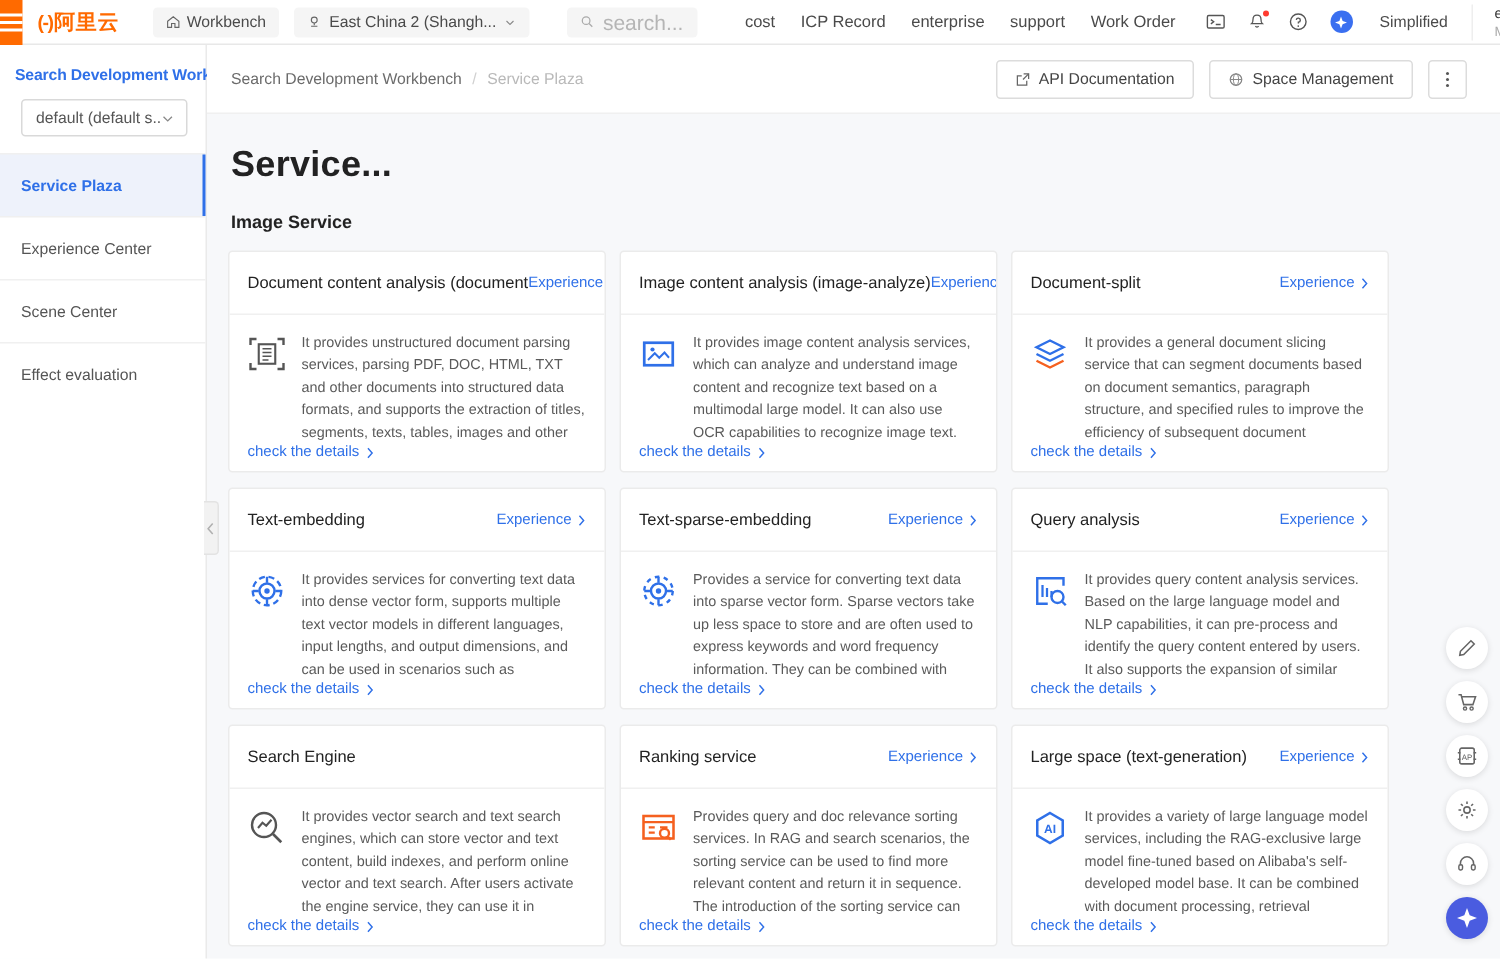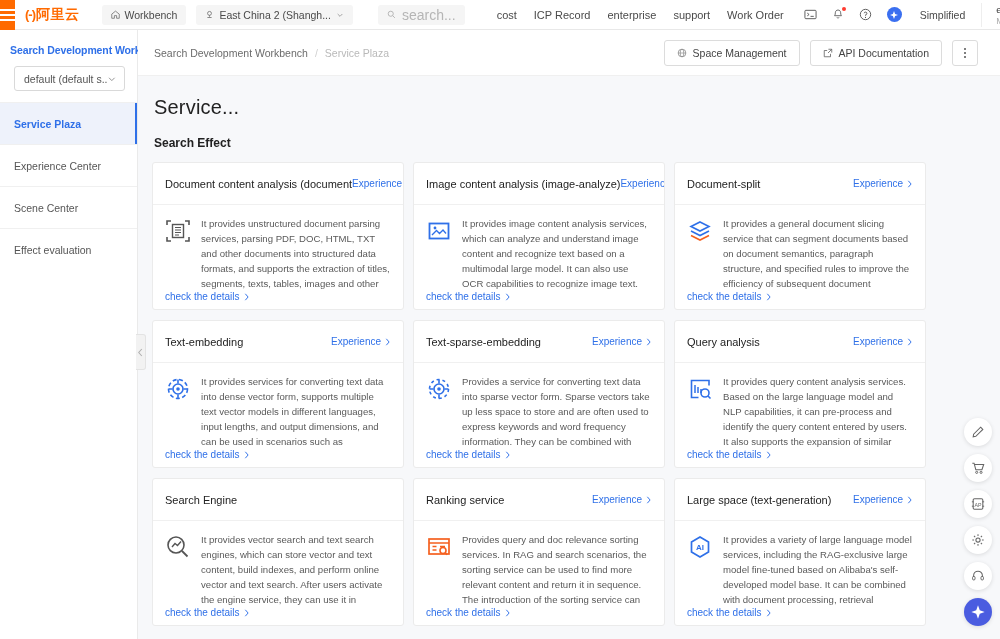--- a/index.html
+++ b/index.html
@@ -150,21 +150,21 @@
     font-size: 10.5px; color: #444; cursor: pointer; white-space: nowrap;
   }
   .hbtn-more {
     width: 26px; height: 26px; border: 1px solid #dcdcdc; border-radius: 3px;
     background: #fff; display: flex; flex-direction: column; align-items: center;
     justify-content: center; gap: 2px; cursor: pointer;
   }
   .hbtn-more i { width: 2px; height: 2px; border-radius: 50%; background: #555; display: block; }
 
   .page-title {
-    font-size: 20px; color: #222; font-weight: normal;
+    font-size: 24px; color: #222; font-weight: bold;
     padding: 20px 0 0 16px; letter-spacing: .2px;
   }
   .section-title {
     font-size: 12px; font-weight: bold; color: #222;
     padding: 17px 0 0 16px;
   }
 
   .cards {
     display: grid;
     grid-template-columns: repeat(3, 252px);
@@ -339,46 +339,46 @@
 
 <div class="main">
 
   <div class="mainhead">
     <div class="crumb">
       <span class="c1">Search Development Workbench</span>
       <span class="sep">/</span>
       <span class="c2">Service Plaza</span>
     </div>
     <div class="headbtns">
+      <div class="hbtn">
+        <svg width="10" height="10" viewBox="0 0 12 12">
+            <path d="M6.5 1.5h4v4" fill="none" stroke="#666" stroke-width="1"></path>
+            <path d="M10.5 1.5L6 6" stroke="#666" stroke-width="1"></path>
+            <path d="M9 7v3.5H1.5V3H5" fill="none" stroke="#666" stroke-width="1"></path>
+          </svg>
+        <span>API Documentation</span>
+      </div>
       <div class="hbtn">
         <svg width="10" height="10" viewBox="0 0 12 12">
             <circle cx="6" cy="6" r="4.6" fill="none" stroke="#888" stroke-width="1"></circle>
             <ellipse cx="6" cy="6" rx="2.1" ry="4.6" fill="none" stroke="#888" stroke-width=".8"></ellipse>
             <path d="M1.5 6h9" stroke="#888" stroke-width=".8"></path>
           </svg>
         <span>Space Management</span>
       </div>
-      <div class="hbtn">
-        <svg width="10" height="10" viewBox="0 0 12 12">
-            <path d="M6.5 1.5h4v4" fill="none" stroke="#666" stroke-width="1"></path>
-            <path d="M10.5 1.5L6 6" stroke="#666" stroke-width="1"></path>
-            <path d="M9 7v3.5H1.5V3H5" fill="none" stroke="#666" stroke-width="1"></path>
-          </svg>
-        <span>API Documentation</span>
-      </div>
       <div class="hbtn-more">
         <i></i>
           <i></i>
           <i></i>
       </div>
     </div>
   </div>
 
   <div class="page-title">Service...</div>
-  <div class="section-title">Search Effect</div>
+  <div class="section-title">Image Service</div>
 
   <div class="cards">
 
     <div class="card">
       <div class="card-head">
         <span class="card-title">Document content analysis (document</span>
         <span class="exp">
           <span>Experience</span>
 
         </span>

